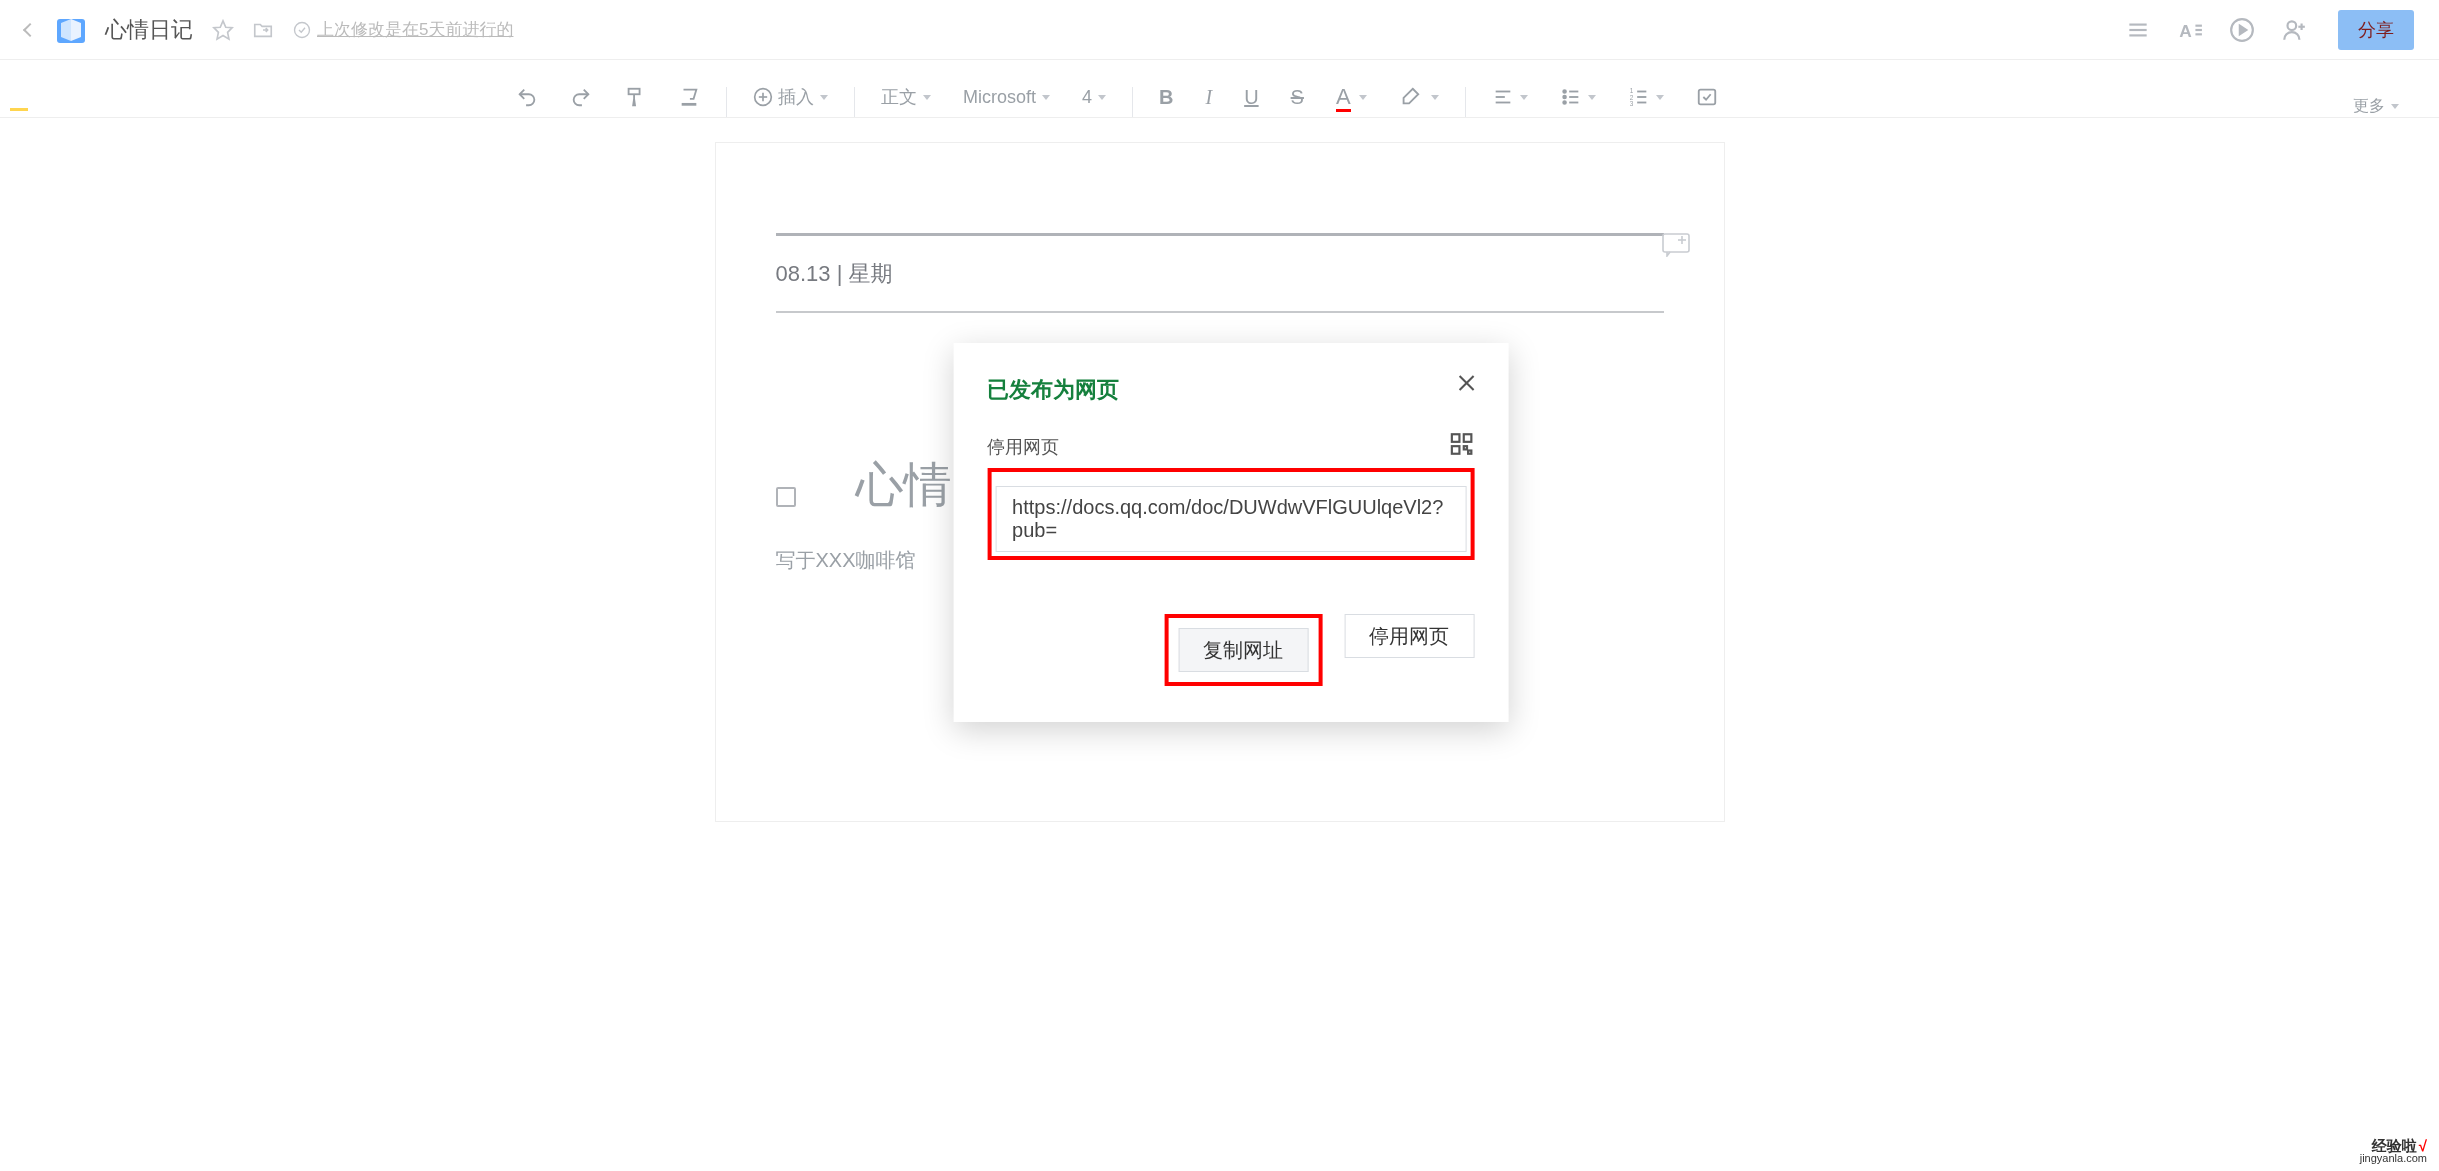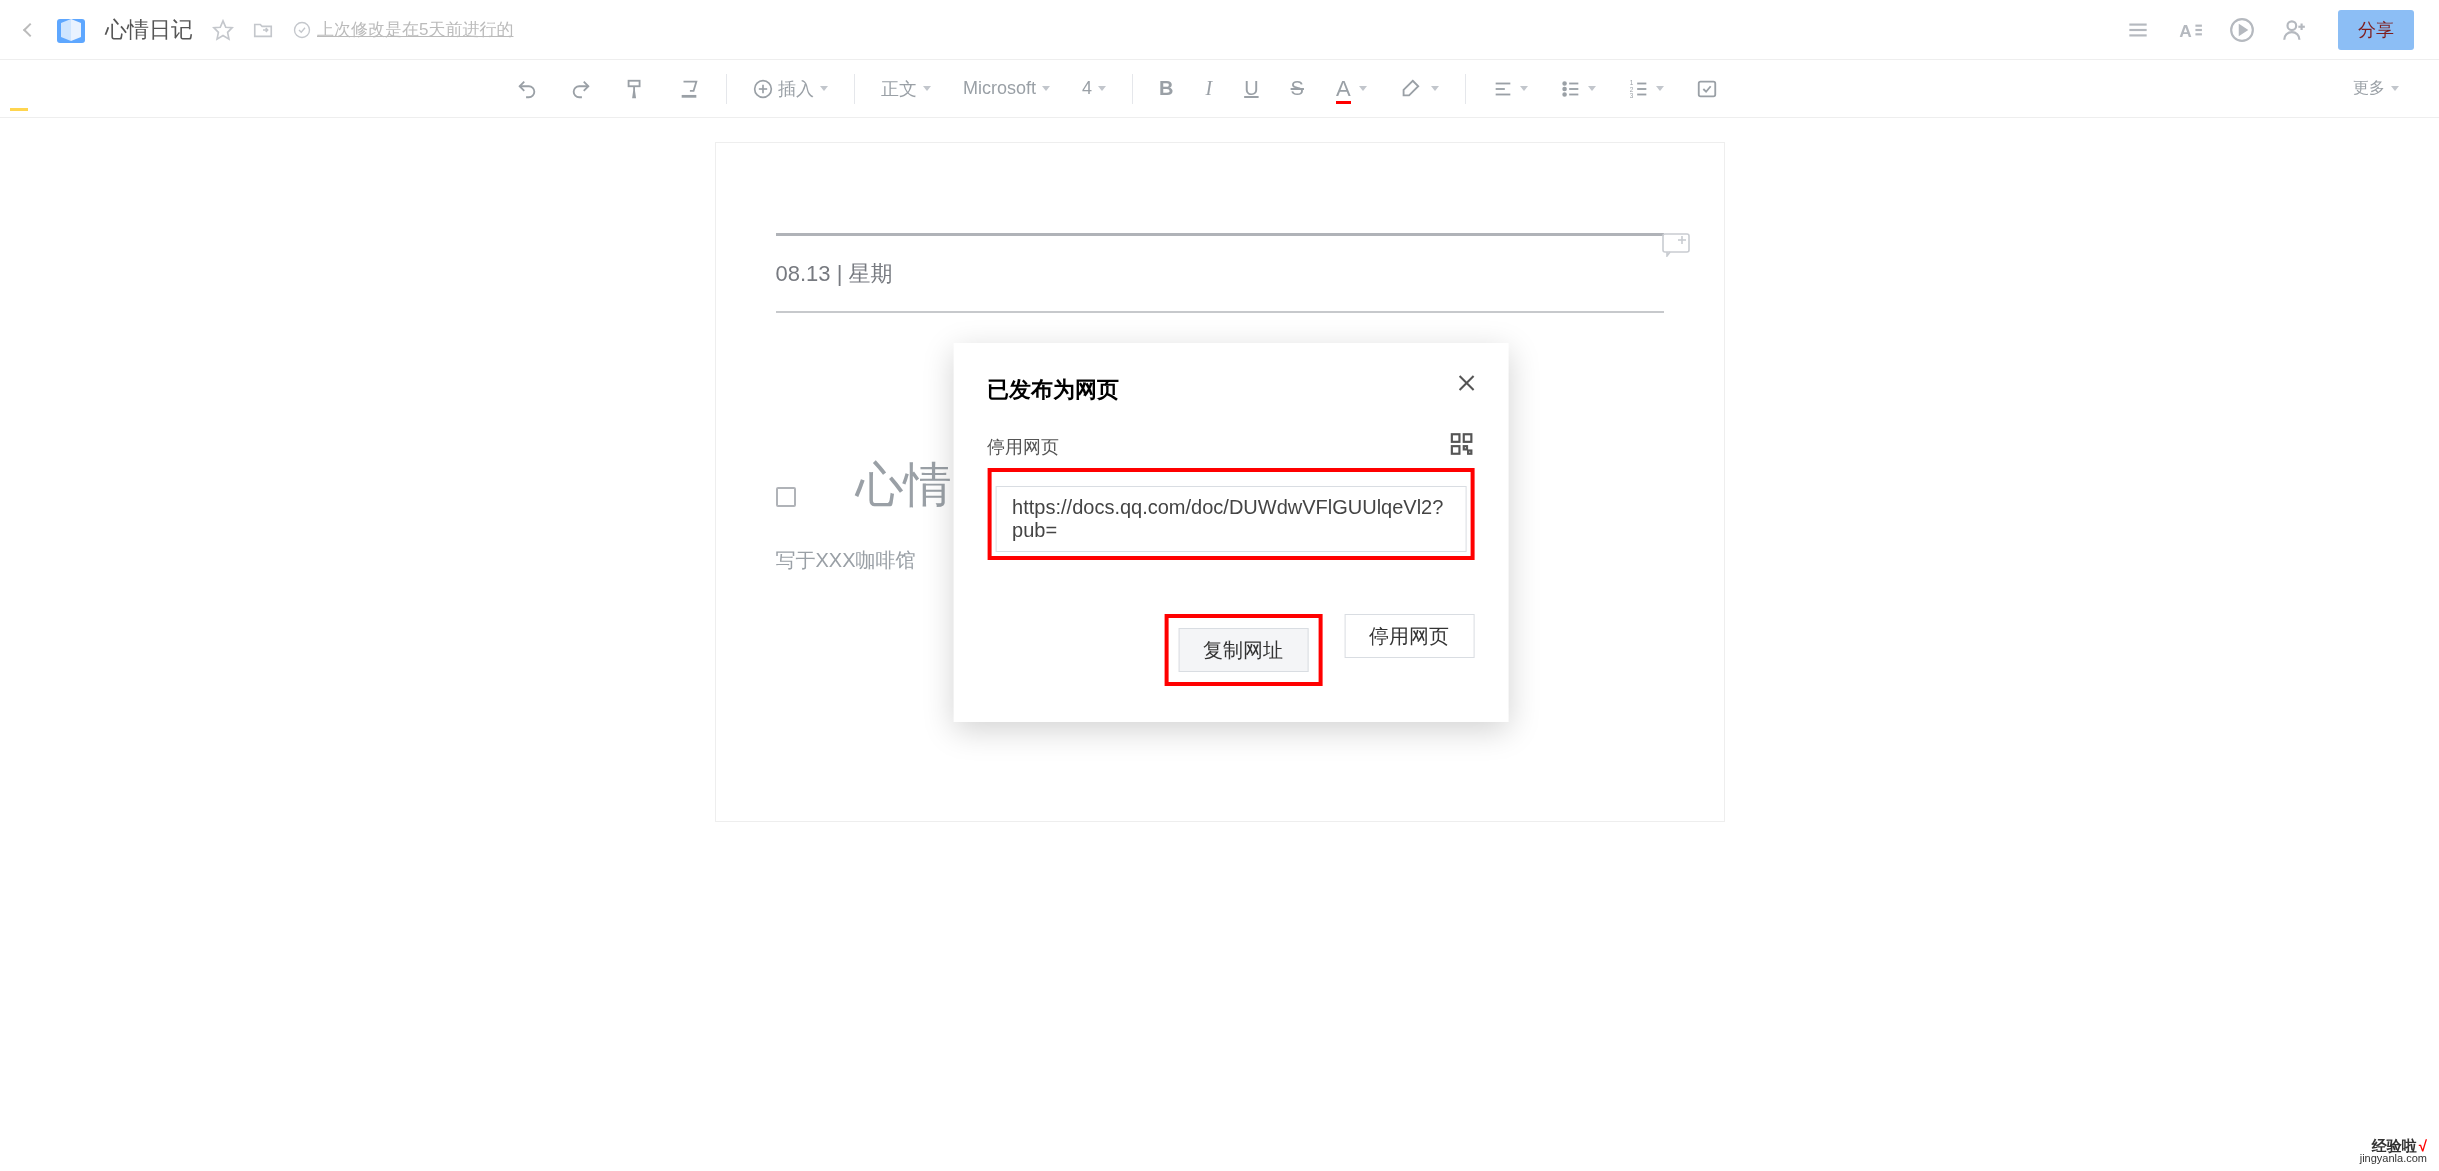--- a/index.html
+++ b/index.html
@@ -11,21 +11,21 @@
   .topbar .title { font-size:22px; color:#555; font-weight:500; margin-right:14px; }
   .topbar .icon-btn { display:inline-flex; align-items:center; justify-content:center; width:32px; height:32px; color:#bbb; margin-right:8px; cursor:pointer; }
   .topbar .status-wrap { display:flex; align-items:center; color:#bbb; font-size:17px; margin-left:6px; }
   .topbar .status-wrap .check { width:18px;height:18px;margin-right:6px; }
   .topbar .status-wrap span { text-decoration:underline; }
   .topbar .spacer { flex:1; }
   .topbar .right-icons { display:flex; align-items:center; }
   .topbar .right-icons .icon-btn { color:#b5b9bf; width:40px; height:40px; margin:0 6px; }
   .share-btn { background:#8cbef5; color:#7f1d1d; font-size:18px; border:none; border-radius:3px; padding:8px 20px; margin-left:18px; cursor:pointer; }
   
-  .toolbar { display:flex; align-items:center; height:58px; padding:0 0 0 500px; color:#888; border-bottom:1px solid #eee; position:relative; }
+  .toolbar { display:flex; align-items:flex-end; height:58px; padding:0 0 0 500px; color:#888; border-bottom:1px solid #eee; position:relative; }
   .toolbar .tbtn { display:flex; align-items:center; justify-content:center; height:40px; padding:0 8px; margin:0 8px; font-size:18px; color:#9aa0a6; cursor:pointer; }
   .toolbar .sep { width:1px; height:30px; background:#e5e7eb; margin:0 10px; }
   .toolbar .dd { display:flex; align-items:center; }
   .toolbar .dd .caret { width:0;height:0;border-left:4px solid transparent;border-right:4px solid transparent;border-top:5px solid #c2c6cc;margin-left:6px; }
   .toolbar .font-A { font-size:22px; position:relative; }
   .toolbar .font-A::after { content:""; display:block; height:3px; background:#ff0000; width:100%; position:absolute; bottom:-2px; left:0; }
   .toolbar .more { position:absolute; right:40px; display:flex; align-items:center; color:#9aa0a6; }
   .toolbar svg { display:block; }
   .toolbar .plus-circle { width:20px;height:20px;margin-right:5px; }
   
@@ -33,21 +33,21 @@
   .page { width:1010px; min-height:680px; border:1px solid #eee; padding:90px 60px 40px 60px; position:relative; }
   .page .meta-row { border-top:3px solid #b0b3b8; border-bottom:2px solid #c7c9cc; display:flex; align-items:center; height:80px; color:#777a80; font-size:22px; }
   .page .checkbox { width:20px;height:20px;border:2px solid #b0b3b8;border-radius:2px;margin-bottom:10px;display:inline-block; }
   .page .big-title { display:flex; align-items:flex-end; }
   .page .big-title .txt { font-size:48px; color:#9aa0a6; font-weight:500; margin-left:60px; }
   .page .subtitle { font-size:20px; color:#9aa0a6; margin-top:30px; }
   .page .comment-bubble { position:absolute; top:90px; right:30px; width:32px; height:24px; }
   
   .modal-backdrop { position:absolute; inset:0; pointer-events:none; }
   .modal { position:absolute; top:225px; left:50%; transform:translateX(-48%); width:555px; background:#fff; box-shadow:0 8px 30px rgba(0,0,0,0.18); padding:32px 34px 36px; pointer-events:auto; }
-  .modal .m-title { font-size:22px; font-weight:700; color:#000000; }
+  .modal .m-title { font-size:22px; font-weight:700; color:#15803d; }
   .modal .m-close { position:absolute; top:28px; right:30px; cursor:pointer; }
   .modal .m-close svg { width:24px;height:24px; }
   .modal .m-sub { font-size:18px; color:#555; margin-top:26px; display:flex; justify-content:space-between; align-items:center; }
   .modal .qr { }
   .modal .url-box { margin-top:10px; height:66px; border:1px solid #d9dde2; display:flex; align-items:center; padding:0 16px; font-size:20px; color:#444; }
   .modal .url-highlight { border:4px solid #ff0000; padding:4px; margin-top:6px; }
   .modal .btn-row { display:flex; justify-content:flex-end; margin-top:54px; }
   .copy-highlight { border:4px solid #ff0000; padding:10px; margin-right:22px; }
   .modal .btn { height:44px; padding:0 24px; font-size:20px; display:inline-flex; align-items:center; justify-content:center; cursor:pointer; }
   .modal .btn.primary { background:#f4f5f7; border:1px solid #d9dde2; color:#333; }

